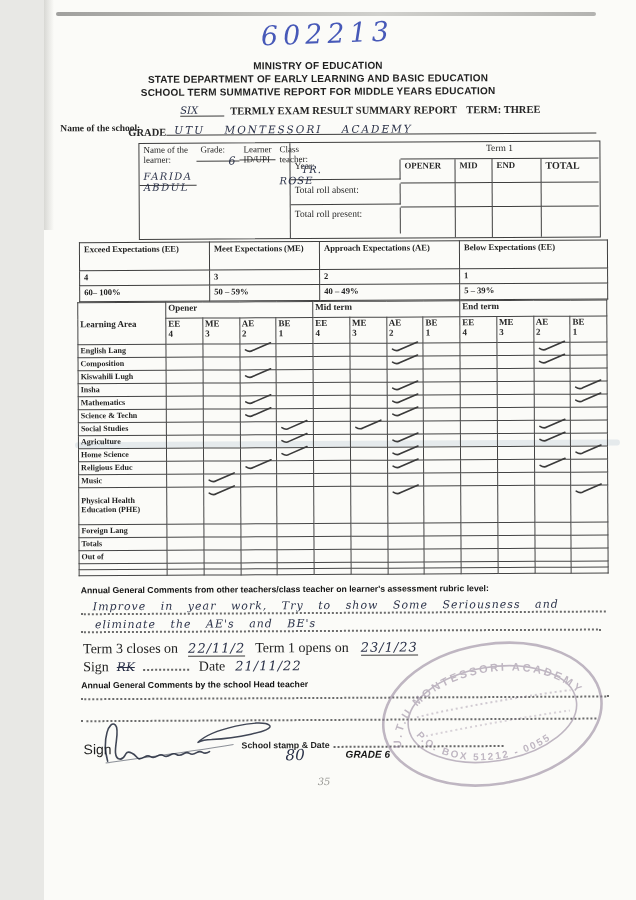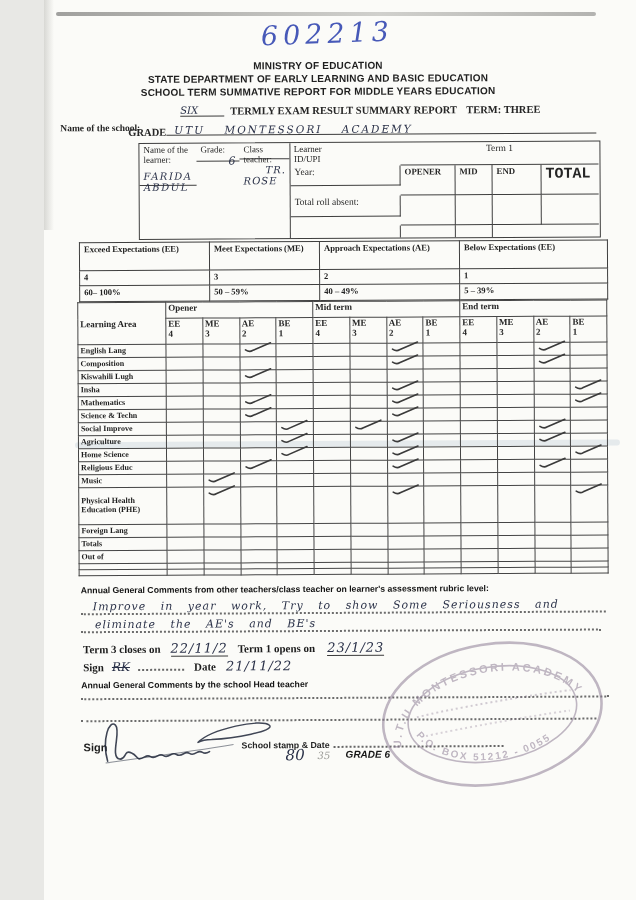--- a/index.html
+++ b/index.html
@@ -55,26 +55,26 @@
   .sub{height:26px;font-size:8.6px;line-height:1.15;margin-left:34px;}
   .main-table tbody td{height:13px;position:relative;}
   .main-table td.area-label{font-weight:bold;font-size:8px;line-height:1.1;vertical-align:middle;color:#1e1e1e;}
   tr.small-row td{height:6px;}
   .tick{position:absolute;left:3px;top:-3px;}
 
   
   .cmt-head{font-size:8.7px;color:#141414;}
   .cmt-line{height:17px;}
   .hw-cmt{font-size:11px;letter-spacing:1px;word-spacing:10px;transform:rotate(-0.5deg);}
-  .lbl{font-size:11px;font-weight:bold;color:#1d1d1d;}
+  .lbl{font-size:14px;font-weight:normal;color:#1d1d1d;}
   .hw-date{font-size:13px;letter-spacing:1px;}
   .strike{text-decoration:line-through;}
   .dots{display:inline-block;border-bottom:2px dotted #666;height:10px;}
 
-  .faint{color:#9a9a96;}
+  .faint{color:#9a9a96;margin-top:26px;}
   .smear{left:75px;top:441px;width:545px;height:6px;background:rgba(185,200,212,.33);border-radius:3px;}
   .stamp-wrap{left:376px;top:640px;width:230px;height:150px;opacity:.55;transform:rotate(-9deg);}
 </style>
 </head>
 <body>
 
 <div class="page"></div>
 <div class="page-edge"></div>
 <div class="top-scan-line"></div>
 
@@ -99,40 +99,41 @@
   <div class="abs learner-box">
     <div class="lb-left">
       <div style="height:42px;">
         <span>Name of the learner:</span><br>
         <span class="hw" style="font-size:10px;letter-spacing:1.5px;word-spacing:8px;position:relative;top:6px;">FARIDA ABDUL</span>
       </div>
       <div style="height:18px;">
         <span>Grade:</span>
         <span class="hw" style="font-size:11px;margin-left:28px;">6</span>
       </div>
+      <div style="height:17px;">
+        <span>Learner ID/UPI</span>
+      </div>
       <div style="height:16px;">
         <span>Class teacher:</span><br>
         <span class="hw" style="font-size:10px;letter-spacing:1px;margin-left:22px;position:relative;z-index:2;">TR. ROSE</span>
-      </div>
-      <div style="height:17px;">
-        <span>Learner ID/UPI</span>
       </div>
     </div>
     <div class="lb-right">
       <div class="lb-cell noR ctr lb-head" style="grid-column:2/6;">Term 1</div>
       <div class="lb-cell lb-head" style="height:20px;">Year:</div>
       <div class="lb-cell b" style="font-size:8.8px;">OPENER</div>
       <div class="lb-cell b" style="font-size:8.8px;">MID</div>
       <div class="lb-cell b" style="font-size:8.8px;">END</div>
-      <div class="lb-cell noR b" style="font-size:15px;font-family:Liberation Mono, monospace;">TOTAL</div>
+      <div class="lb-cell noR b" style="font-size:10px;">TOTAL</div>
       <div class="lb-cell lb-head" style="height:21px;">Total roll absent:</div>
       <div class="lb-cell"></div>
       <div class="lb-cell"></div>
       <div class="lb-cell"></div>
       <div class="lb-cell noR"></div>
+      <div class="lb-cell noB lb-head" style="height:26px;">Total roll present:</div>
       <div class="lb-cell noB"></div>
       <div class="lb-cell noB"></div>
       <div class="lb-cell noB"></div>
       <div class="lb-cell noB noR"></div>
     </div>
   </div>
 
   <table class="abs exp-table">
     <colgroup>
         <col style="width:130px">
@@ -324,21 +325,21 @@
               <path d="M2 8.5 C5 10.5 7 10.5 9 9.2 L27 1.5" fill="none" stroke="#3b3b3b" stroke-width="1.6" stroke-linecap="round"></path>
             </svg>
           </td>
           <td></td>
           <td></td>
           <td></td>
           <td></td>
           <td></td>
         </tr>
         <tr>
-          <td class="area-label">Social Improve</td>
+          <td class="area-label">Social Studies</td>
           <td></td>
           <td></td>
           <td></td>
           <td>
             <svg class="tick" width="30" height="12" viewBox="0 0 30 12">
               <path d="M2 8.5 C5 10.5 7 10.5 9 9.2 L27 1.5" fill="none" stroke="#3b3b3b" stroke-width="1.6" stroke-linecap="round"></path>
             </svg>
           </td>
           <td></td>
           <td>

